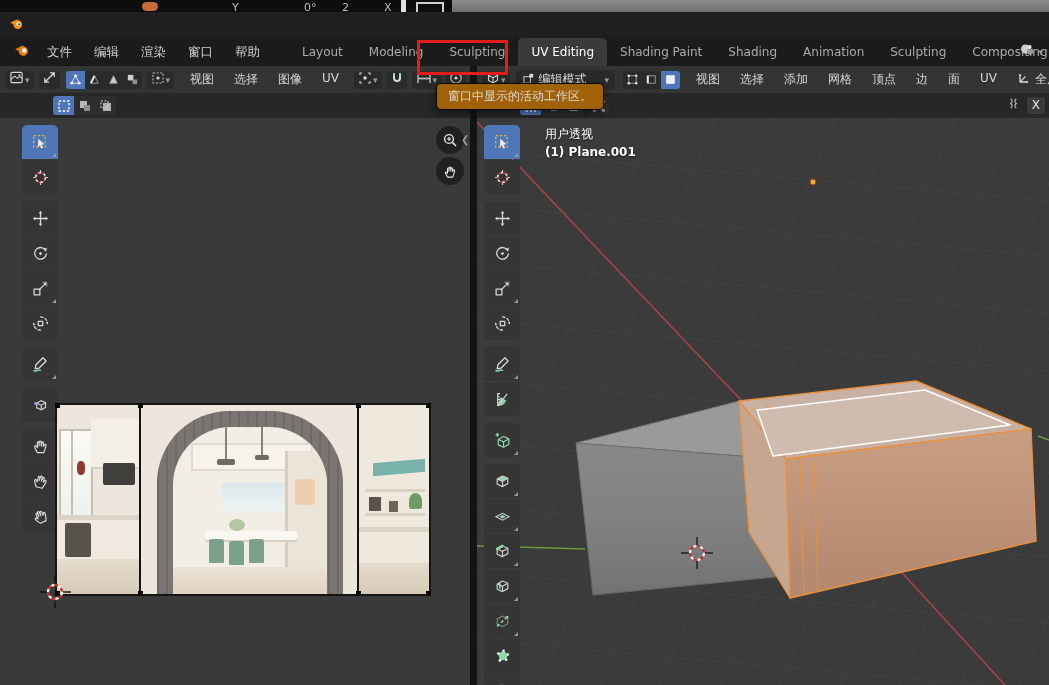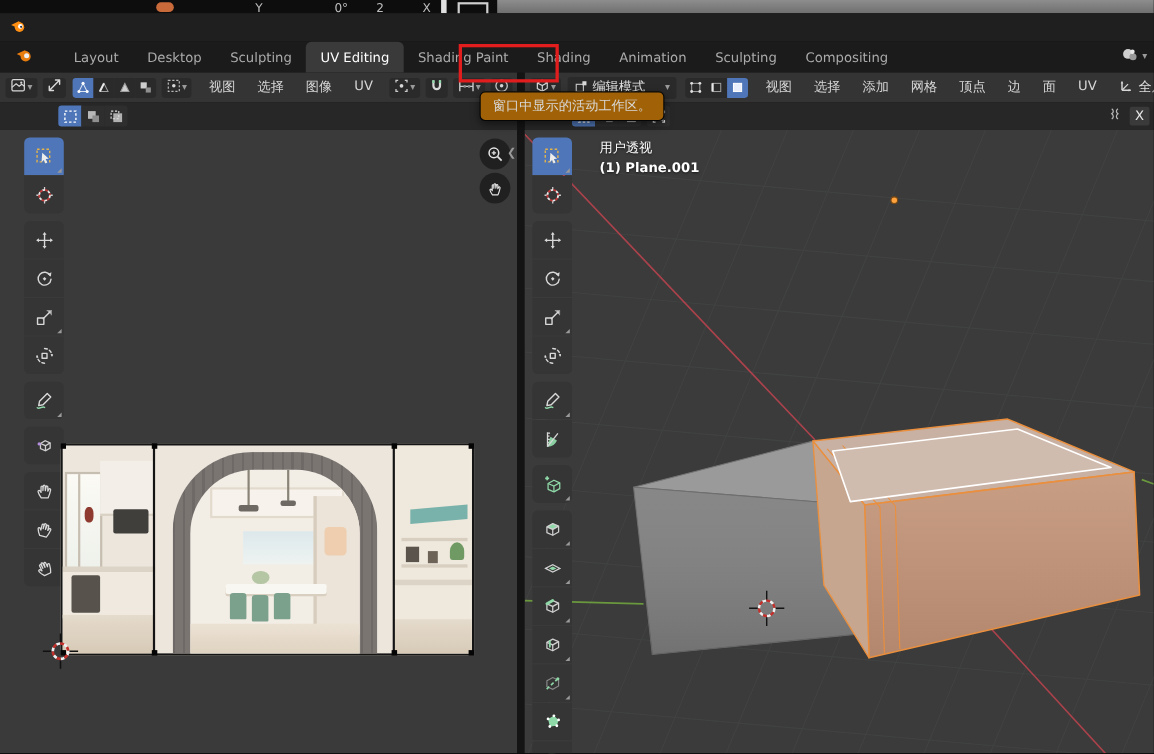--- a/index.html
+++ b/index.html
@@ -156,23 +156,30 @@
   </div>
 
   <div class="abs" id="menubar">
     <span id="mb-logo">
       <svg width="16" height="16" viewBox="0 0 16 16">
           <path d="M1.2 7.2L8.5 3.6l4.2 2.6-6.8 3.2z" fill="#e87d0d"></path>
           <circle cx="9.3" cy="9.3" r="4.6" fill="#e87d0d"></circle>
           <circle cx="10.2" cy="8.6" r="2.3" fill="#eee"></circle>
         </svg>
     </span>
+    <div id="mb-menus">
+        <div class="menu-item">文件</div>
+        <div class="menu-item">编辑</div>
+        <div class="menu-item">渲染</div>
+        <div class="menu-item">窗口</div>
+        <div class="menu-item">帮助</div>
+      </div>
     <div id="ws-tabs">
         <div class="tab">Layout</div>
-        <div class="tab">Desktop</div>
+        <div class="tab">Modeling</div>
         <div class="tab">Sculpting</div>
         <div class="tab active">UV Editing</div>
         <div class="tab">Shading Paint</div>
         <div class="tab">Shading</div>
         <div class="tab">Animation</div>
         <div class="tab">Sculpting</div>
         <div class="tab">Compositing</div>
       </div>
   </div>
   <div id="scene-widget" class="abs">

